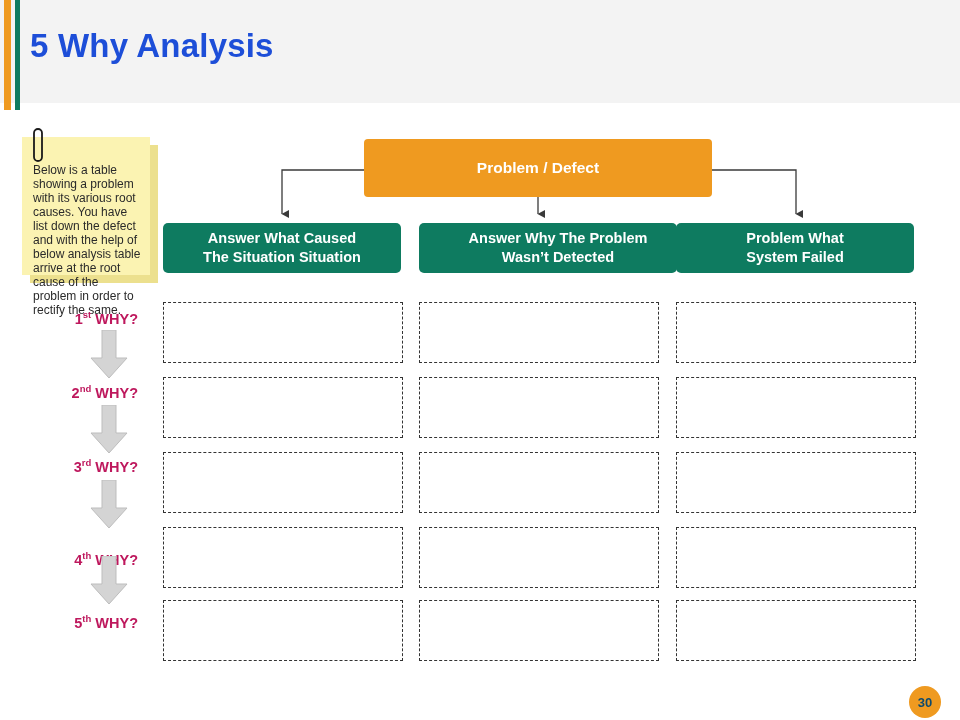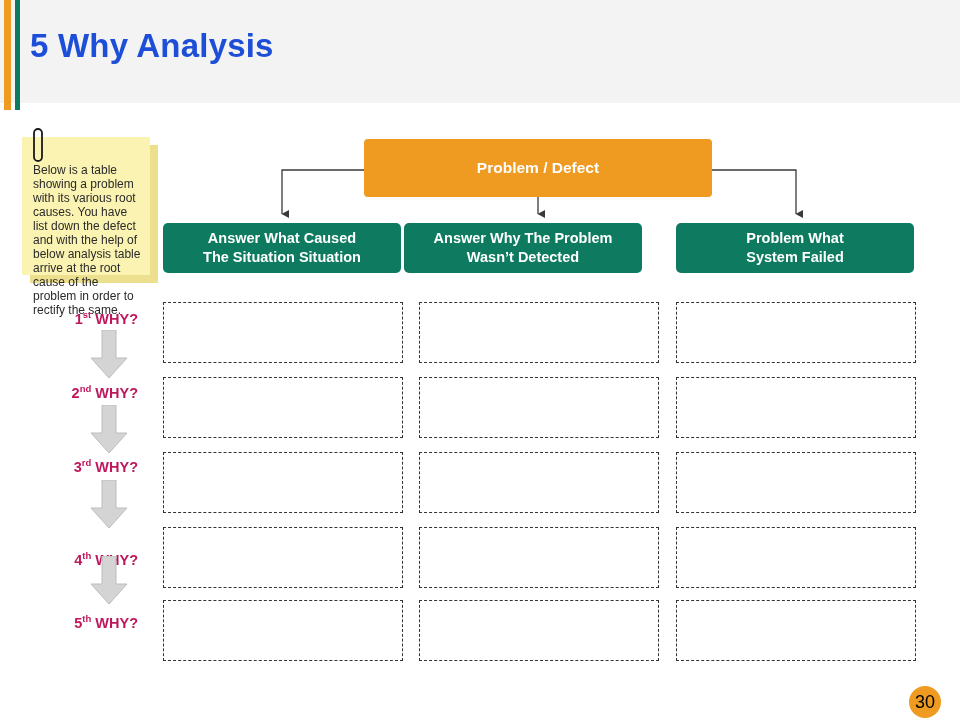--- a/index.html
+++ b/index.html
@@ -109,21 +109,21 @@
     justify-content: center;
     text-align: center;
   }
   .col-head span {
     color: #ffffff;
     font-size: 14.5px;
     font-weight: bold;
     line-height: 19px;
   }
   .col-head.c1 { left: 163px; width: 238px; }
-  .col-head.c2 { left: 404px; width: 238px; }
+  .col-head.c2 { left: 419px; width: 238px; padding-left: 20px; }
   .col-head.c3 { left: 676px; width: 238px; }
 
   
   .why-label {
     position: absolute;
     width: 110px;
     text-align: right;
     font-size: 14.5px;
     font-weight: bold;
     color: #be185d;
@@ -153,23 +153,23 @@
   .cell.c2 { left: 419px; width: 238px; }
   .cell.c3 { left: 676px; width: 238px; }
 
   
   .page-badge {
     position: absolute;
     left: 909px; top: 686px;
     width: 32px; height: 32px;
     border-radius: 50%;
     background: #ef9a20;
-    color: #000000;
-    font-size: 18px;
-    font-weight: normal;
+    color: #0c4a6e;
+    font-size: 13px;
+    font-weight: bold;
     display: flex;
     align-items: center;
     justify-content: center;
   }
 </style>
 </head>
 <body>
 
 <div class="header"></div>
 <div class="accent-orange"></div>

